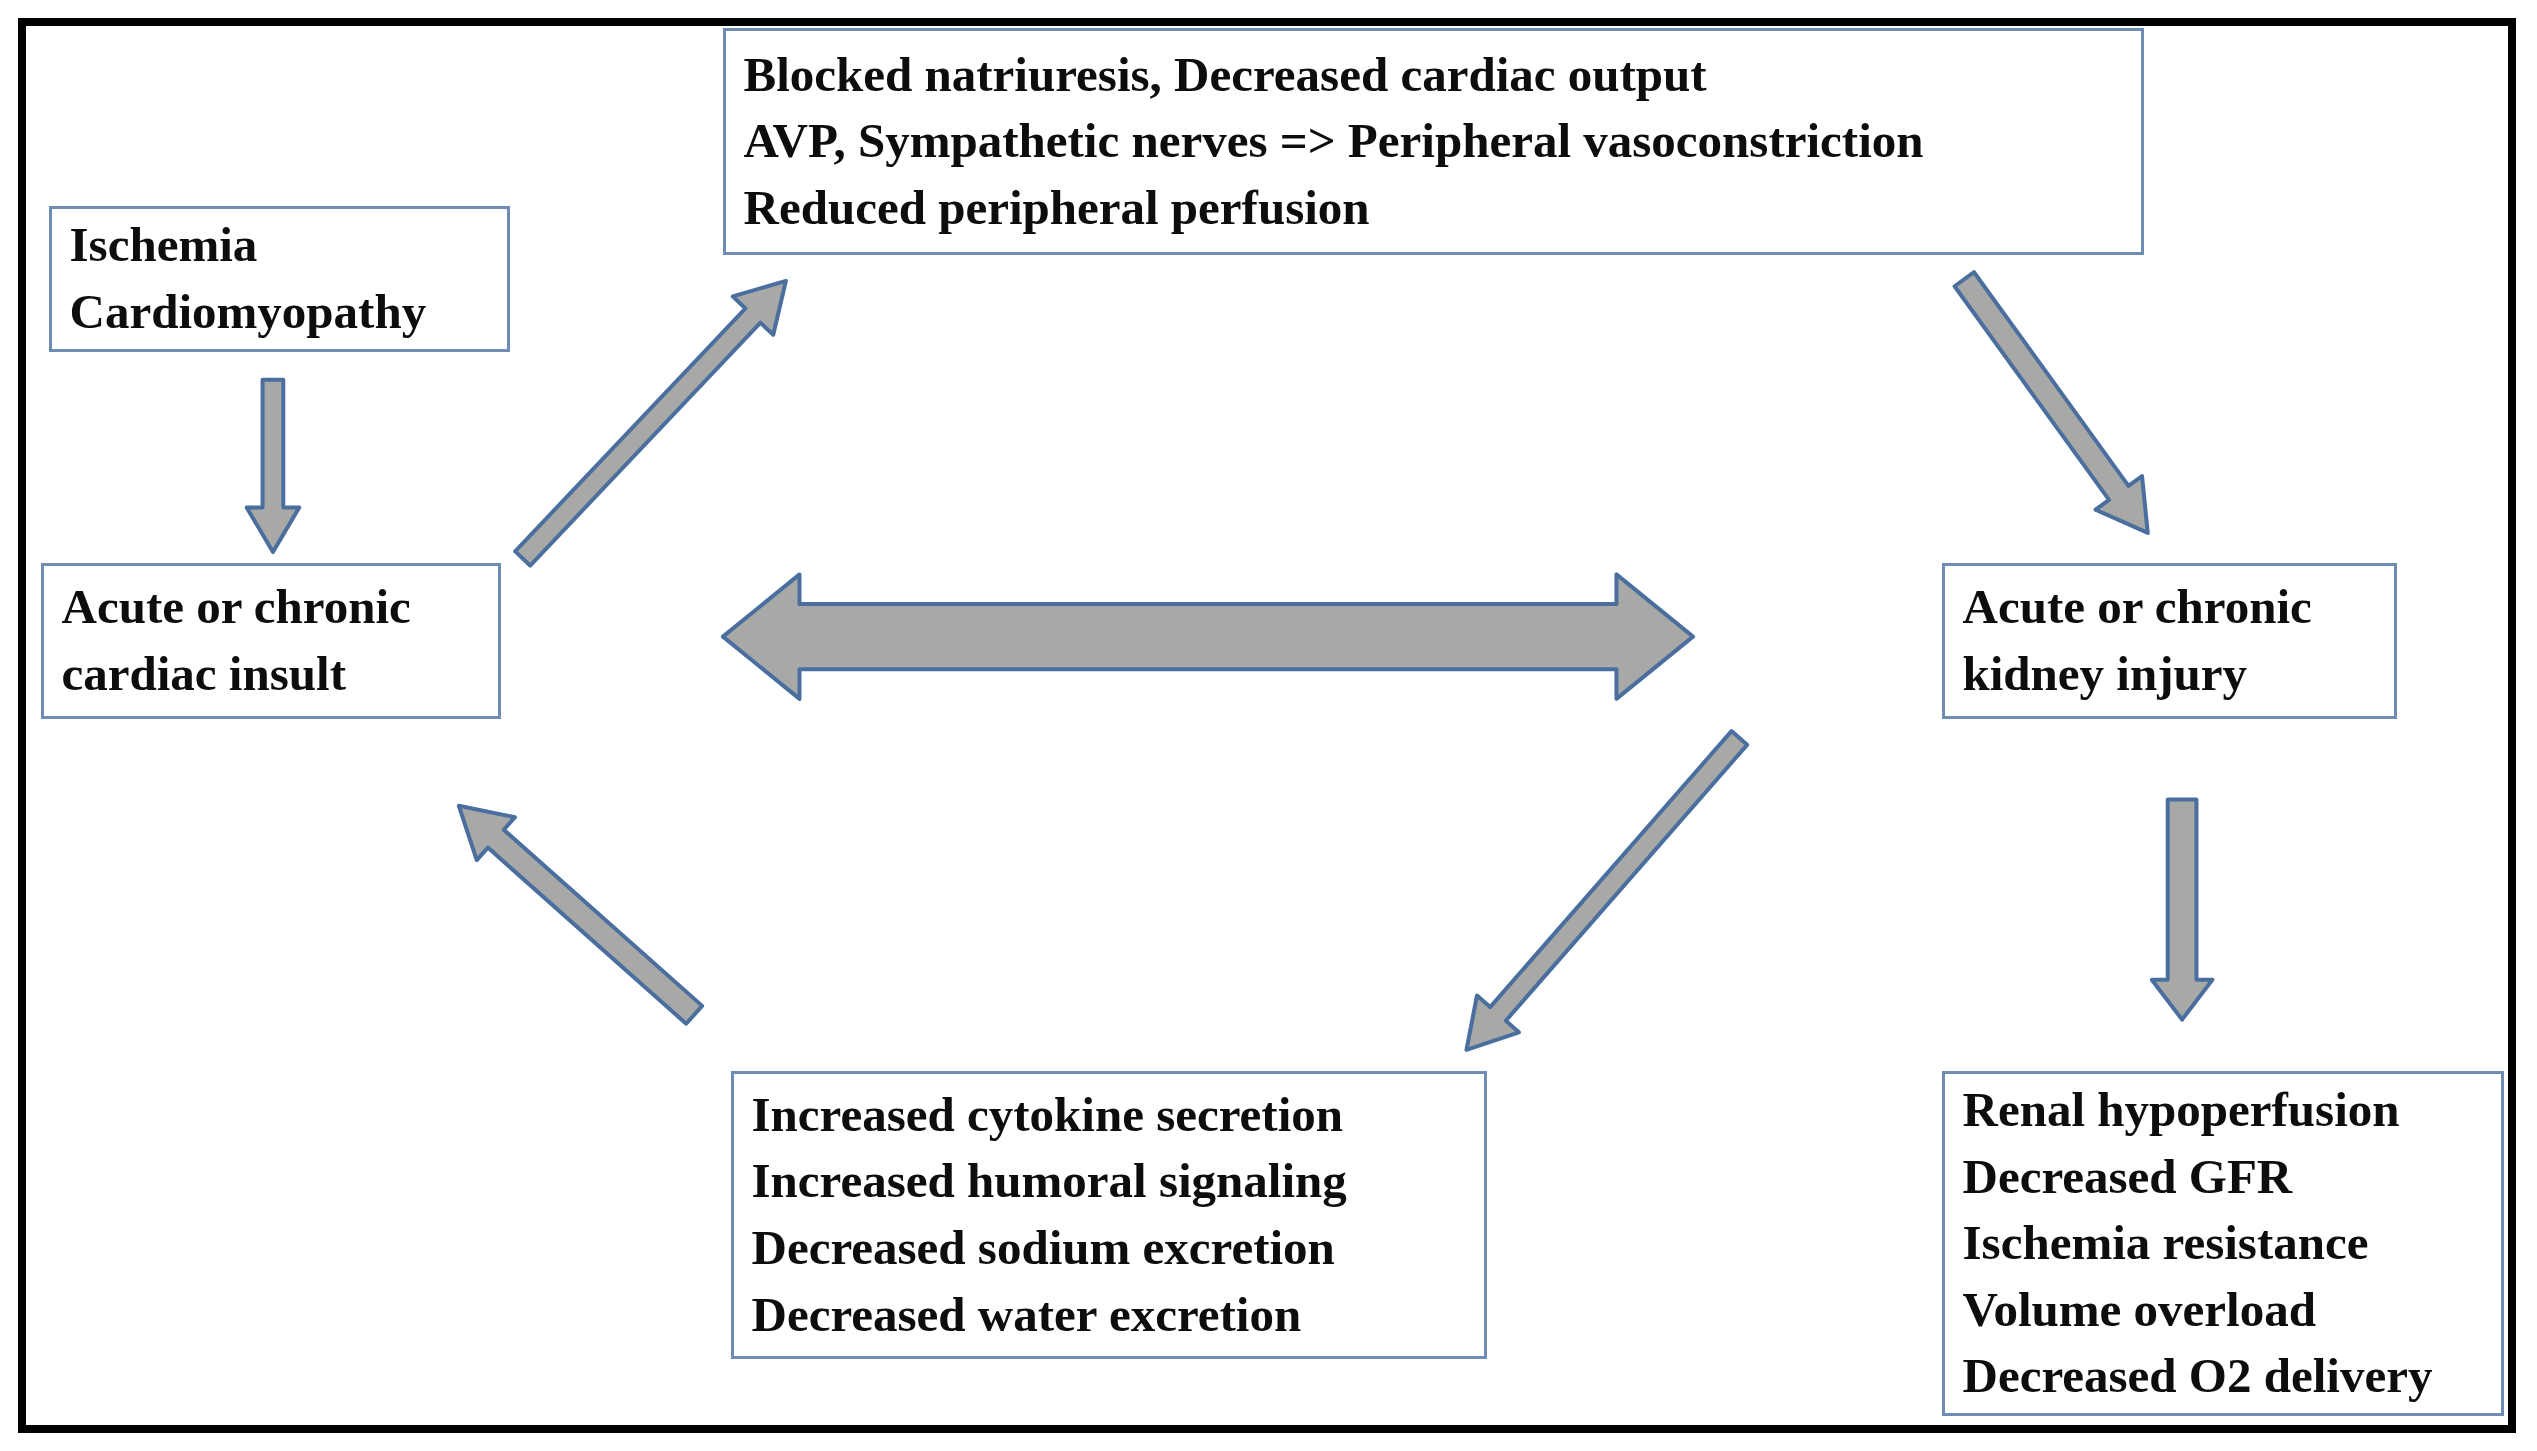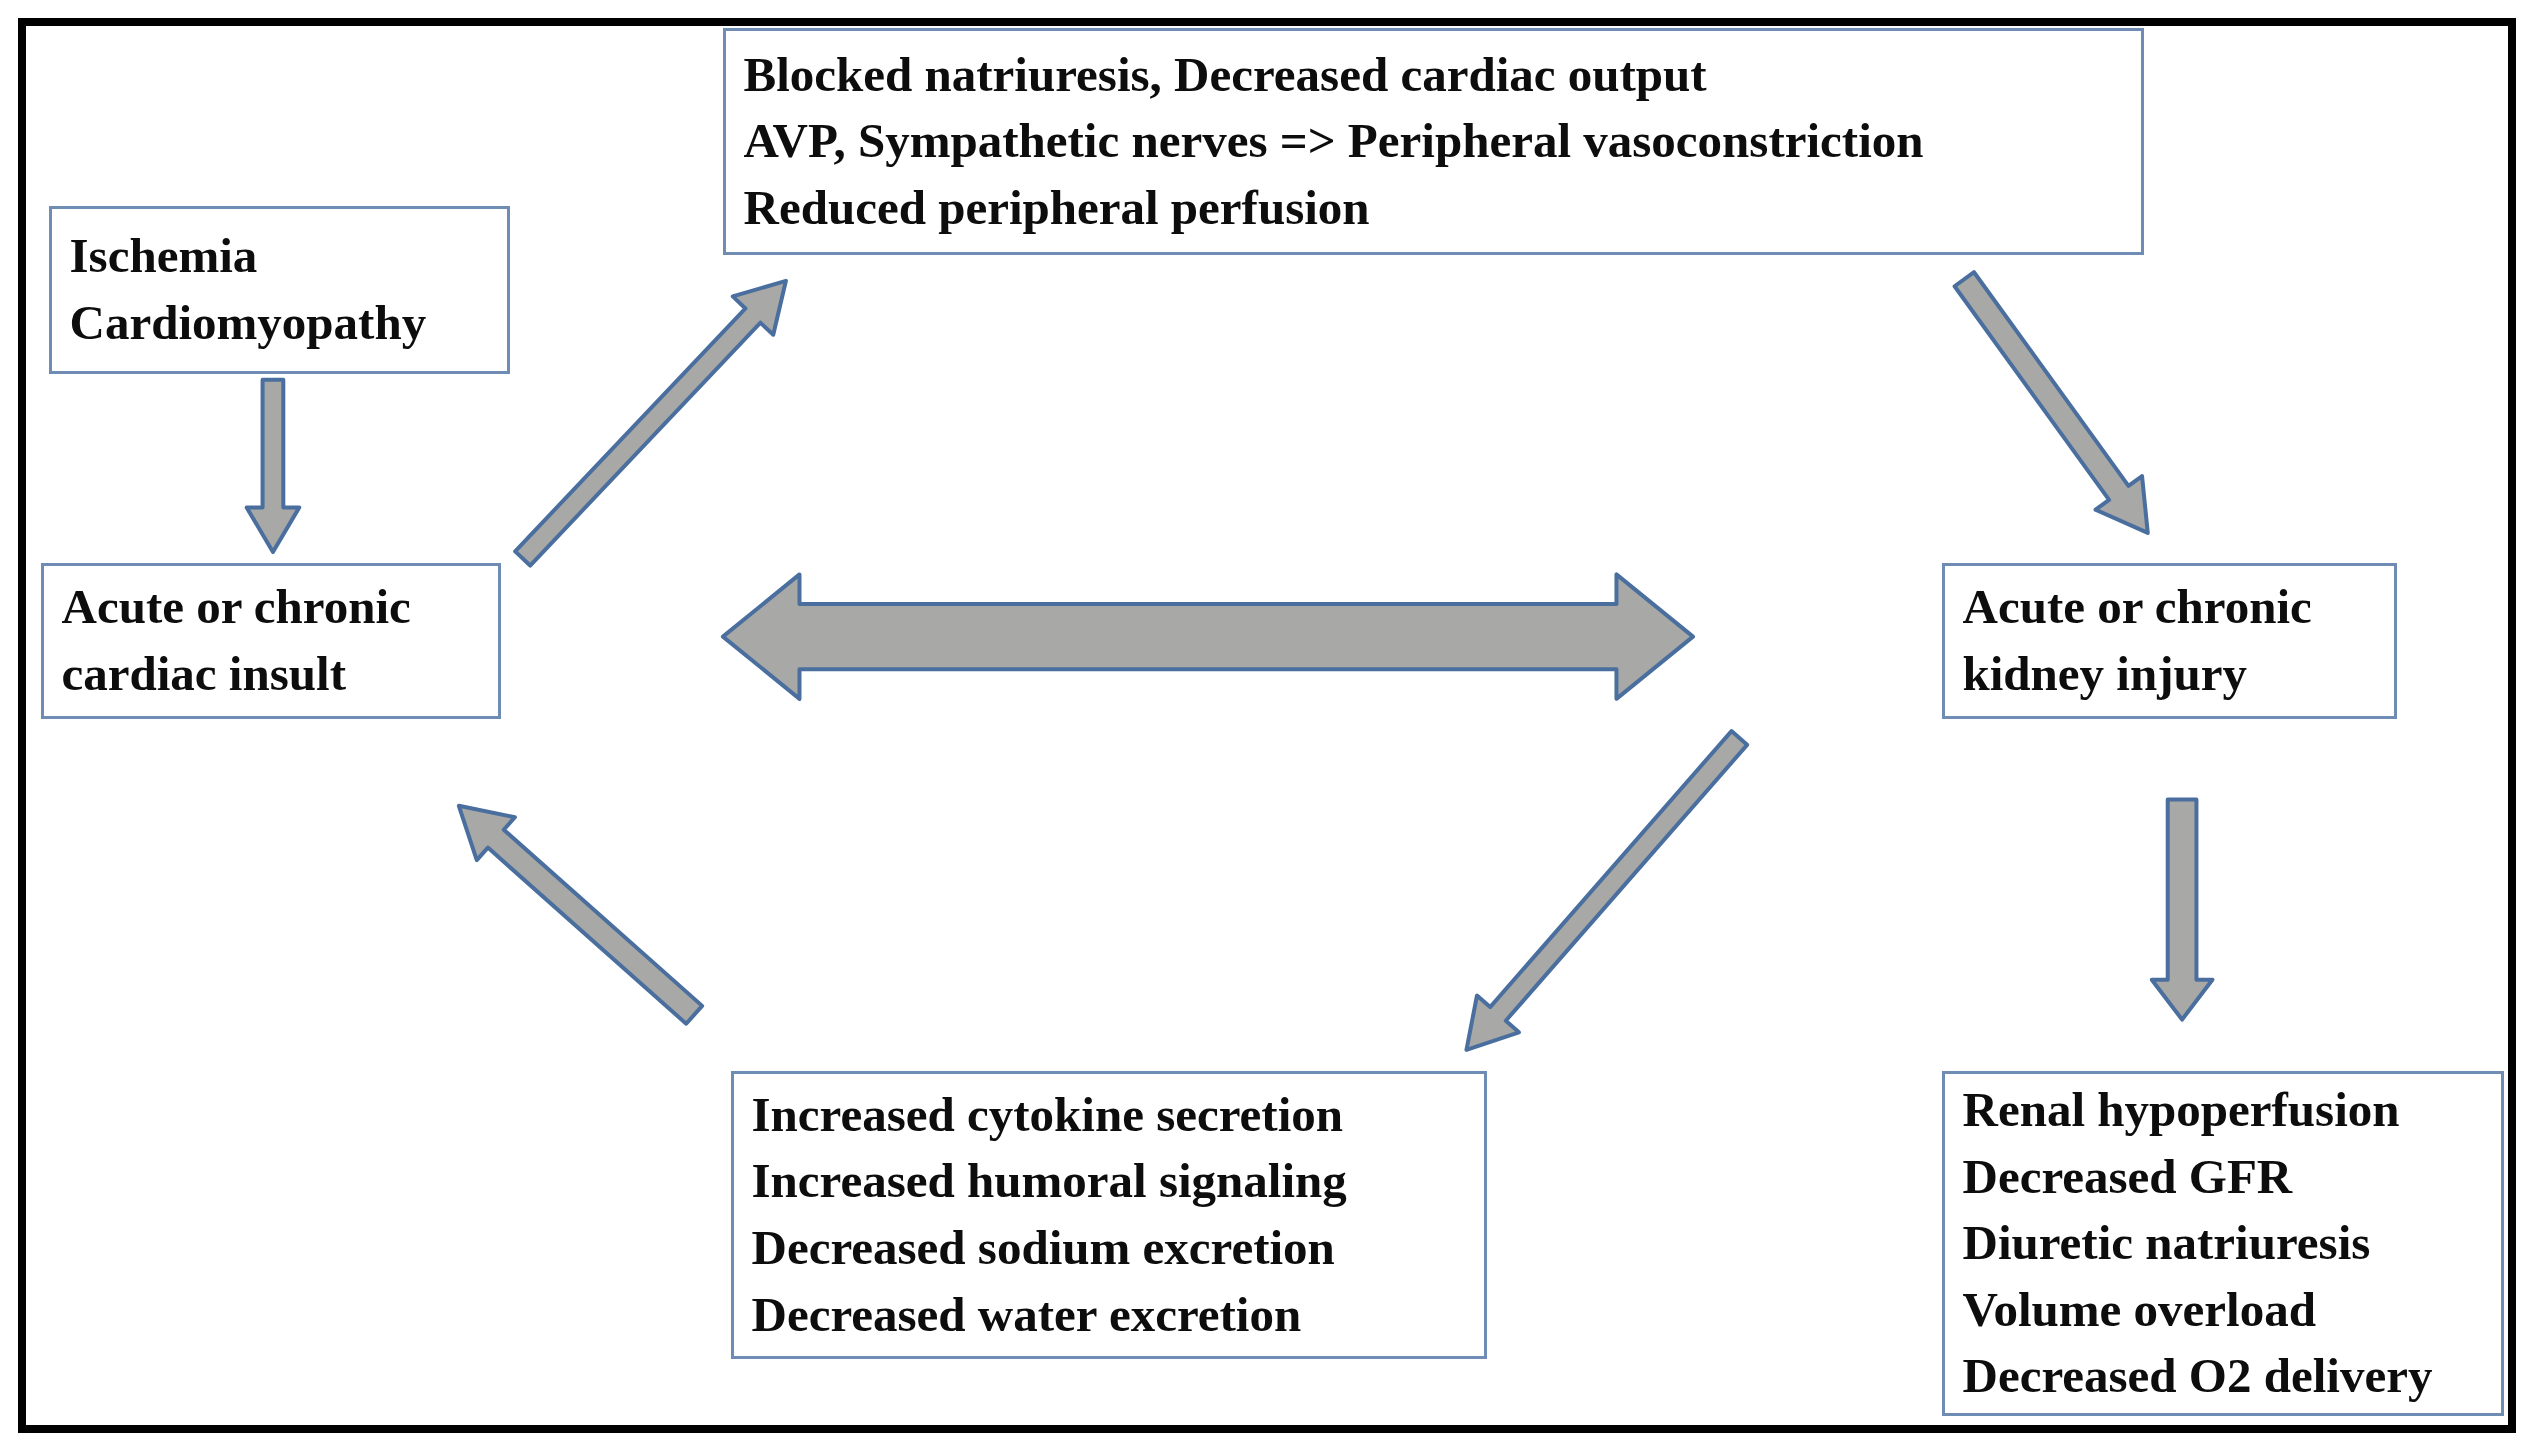--- a/index.html
+++ b/index.html
@@ -58,21 +58,21 @@
       <polygon points="664.4,708.9 953.1,404.5 969.1,419.6 985,352 918.3,371.5 934.3,386.6 645.6,691.1" fill="var(--arrowFill)" stroke="var(--arrowStroke)" stroke-width="5" stroke-linejoin="round"></polygon>
       <polygon points="2449.8,358.8 2643.5,626.6 2626.5,638.9 2692,668 2684.8,596.7 2667.8,609 2474.2,341.2" fill="var(--arrowFill)" stroke="var(--arrowStroke)" stroke-width="5" stroke-linejoin="round"></polygon>
       <polygon points="2170.2,916.4 1867.7,1262.3 1851.2,1247.8 1838,1316 1903.8,1293.9 1887.3,1279.4 2189.8,933.6" fill="var(--arrowFill)" stroke="var(--arrowStroke)" stroke-width="5" stroke-linejoin="round"></polygon>
       <polygon points="880,1260.8 631.3,1040 645.3,1024.3 575,1010 597.5,1078.1 611.4,1062.4 860,1283.2" fill="var(--arrowFill)" stroke="var(--arrowStroke)" stroke-width="5" stroke-linejoin="round"></polygon>
       <polygon points="2717,1002 2717,1228 2697,1228 2735,1278 2773,1228 2753,1228 2753,1002" fill="var(--arrowFill)" stroke="var(--arrowStroke)" stroke-width="5" stroke-linejoin="round"></polygon>
       <polygon points="906,798 1002,876 1002,839 2026,839 2026,876 2122,798 2026,720 2026,757 1002,757 1002,720" fill="var(--arrowFill)" stroke="var(--arrowStroke)" stroke-width="5" stroke-linejoin="round"></polygon>
     </svg>
 
   <div class="frame"></div>
 
-  <div class="box" style="left:49px;top:206px;width:461px;height:168px;">
+  <div class="box" style="left:49px;top:206px;width:461px;height:146px;">
     <div class="box-text">Ischemia
 Cardiomyopathy</div>
   </div>
 
   <div class="box" style="left:41px;top:563px;width:460px;height:156px;">
     <div class="box-text">Acute or chronic
 cardiac insult</div>
   </div>
 
   <div class="box" style="left:723px;top:28px;width:1421px;height:227px;">
@@ -89,19 +89,19 @@
   <div class="box" style="left:731px;top:1071px;width:756px;height:288px;">
     <div class="box-text">Increased cytokine secretion
 Increased humoral signaling
 Decreased sodium excretion
 Decreased water excretion</div>
   </div>
 
   <div class="box" style="left:1942px;top:1071px;width:562px;height:345px;">
     <div class="box-text">Renal hypoperfusion
 Decreased GFR
-Diuretic natriuresis
+Ischemia resistance
 Volume overload
 Decreased O2 delivery</div>
   </div>
 
 </div>
 
 
 </body></html>

